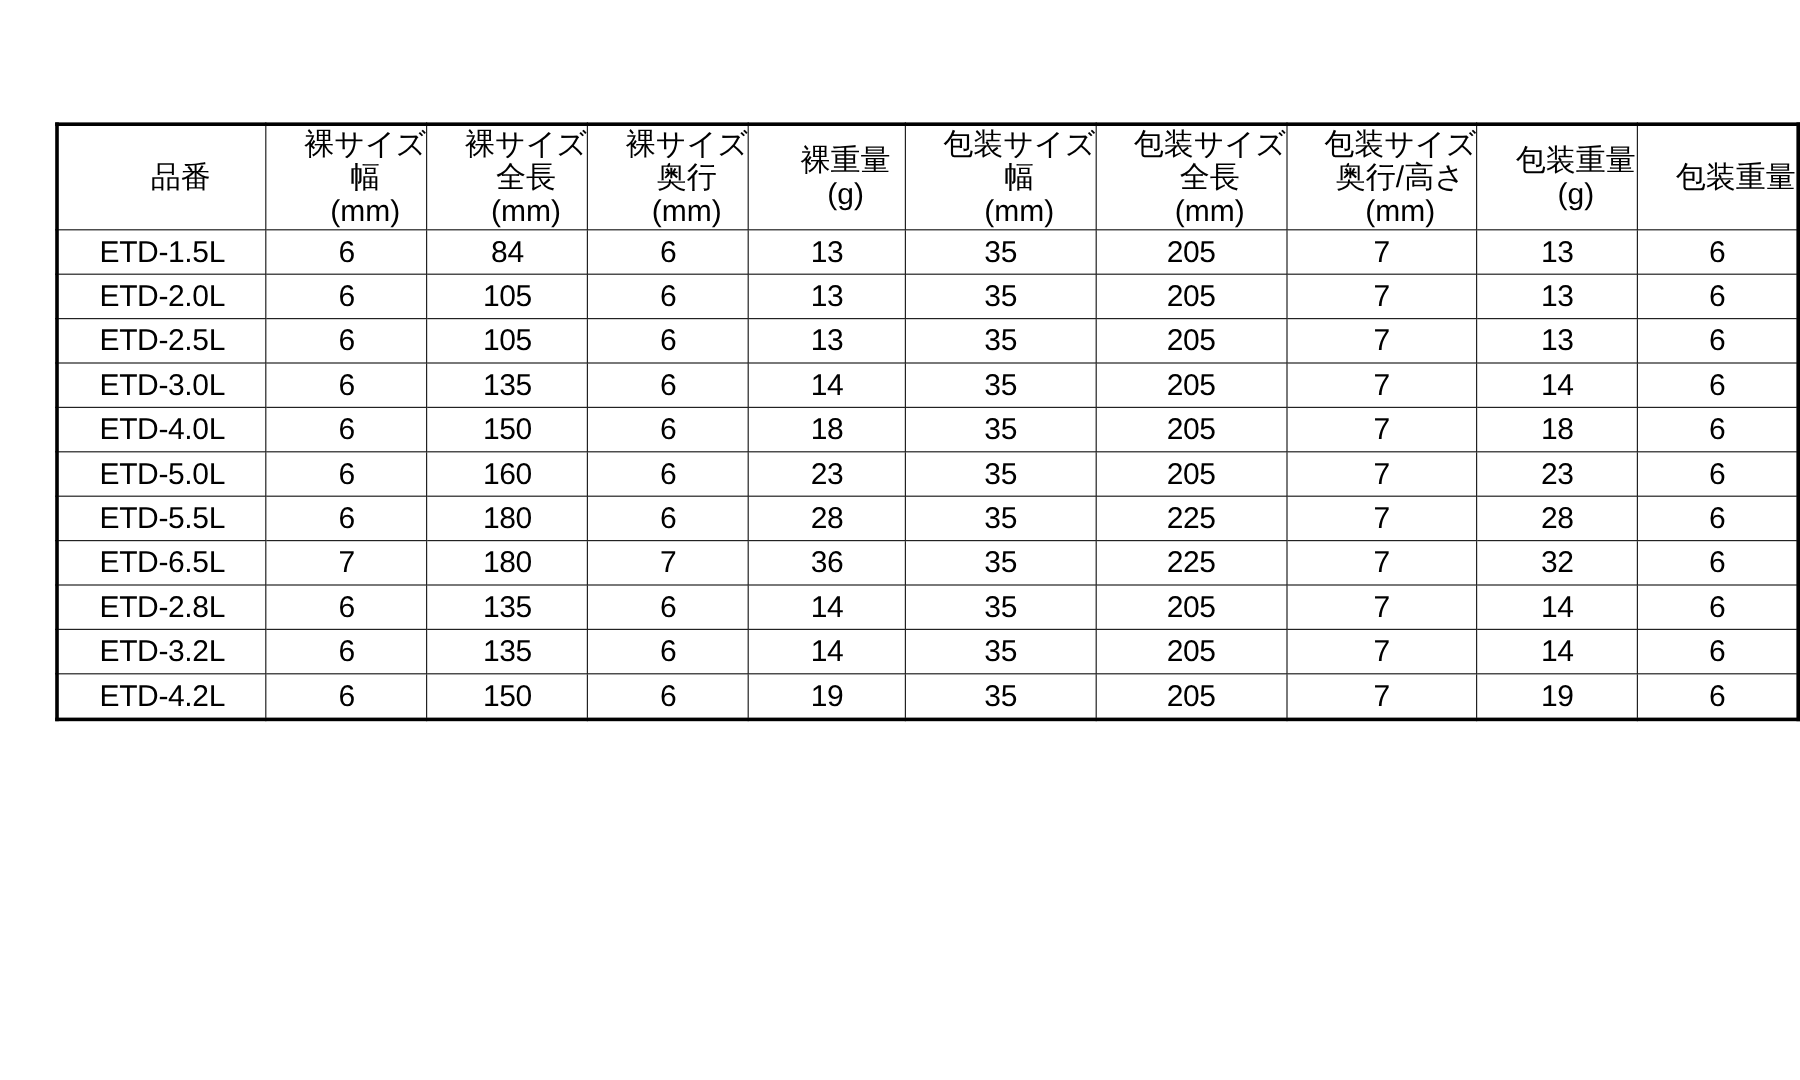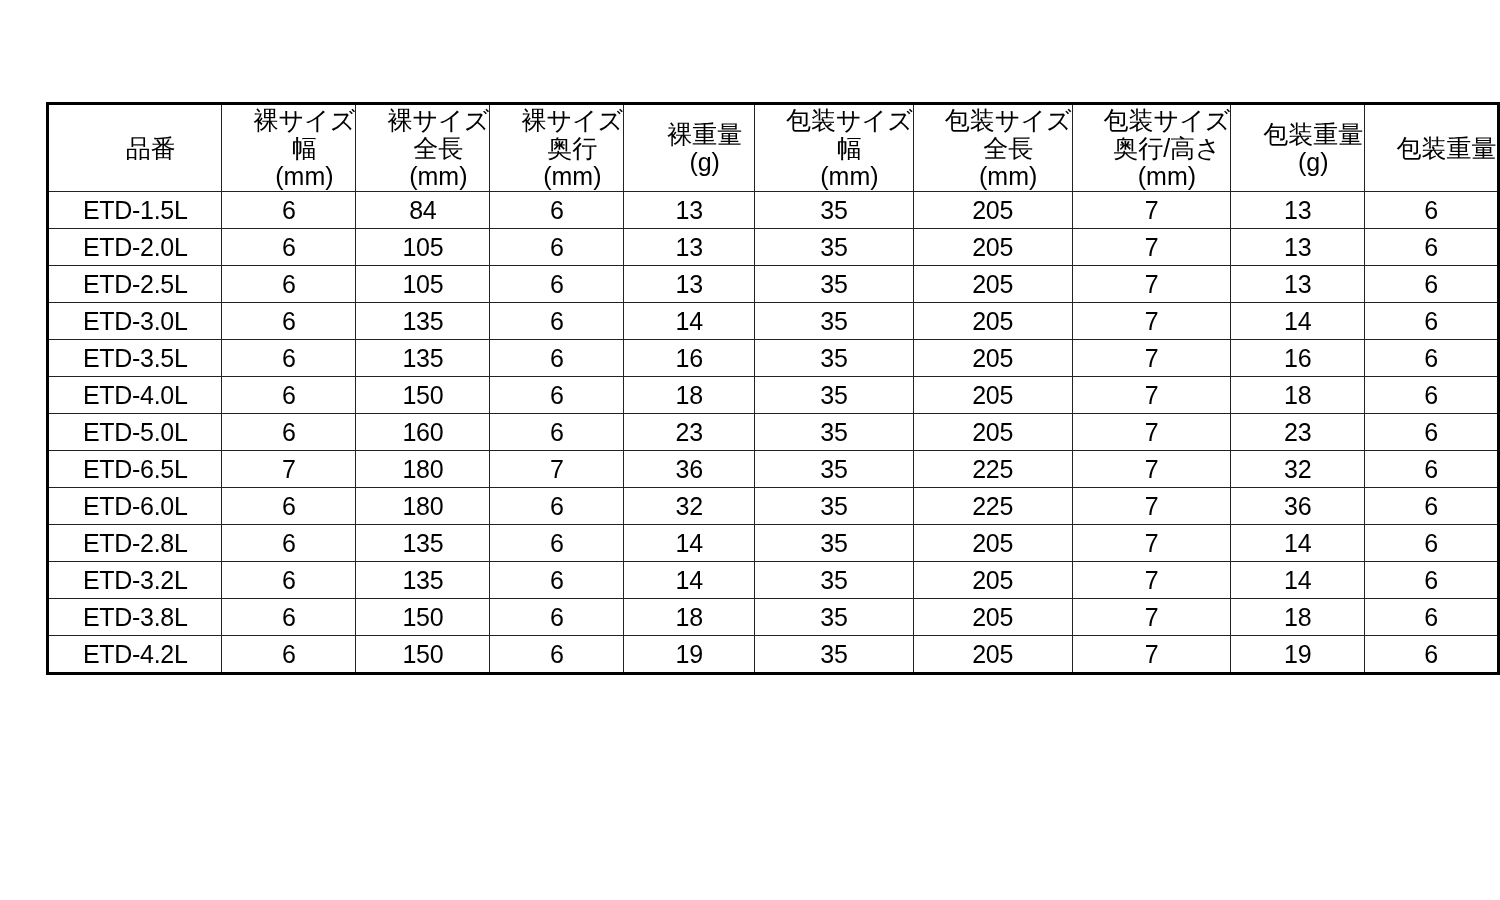--- a/index.html
+++ b/index.html
@@ -155,113 +155,89 @@
         <td>135</td>
         <td>6</td>
         <td>14</td>
         <td>35</td>
         <td>205</td>
         <td>7</td>
         <td>14</td>
         <td>6</td>
       </tr>
       <tr>
-        <td>ETD-3.5L</td>
+        <td>ETD-4.0L</td>
+        <td>6</td>
+        <td>150</td>
+        <td>6</td>
+        <td>18</td>
+        <td>35</td>
+        <td>205</td>
+        <td>7</td>
+        <td>18</td>
+        <td>6</td>
+      </tr>
+      <tr>
+        <td>ETD-5.0L</td>
+        <td>6</td>
+        <td>160</td>
+        <td>6</td>
+        <td>23</td>
+        <td>35</td>
+        <td>205</td>
+        <td>7</td>
+        <td>23</td>
+        <td>6</td>
+      </tr>
+      <tr>
+        <td>ETD-5.5L</td>
+        <td>6</td>
+        <td>180</td>
+        <td>6</td>
+        <td>28</td>
+        <td>35</td>
+        <td>225</td>
+        <td>7</td>
+        <td>28</td>
+        <td>6</td>
+      </tr>
+      <tr>
+        <td>ETD-6.5L</td>
+        <td>7</td>
+        <td>180</td>
+        <td>7</td>
+        <td>36</td>
+        <td>35</td>
+        <td>225</td>
+        <td>7</td>
+        <td>32</td>
+        <td>6</td>
+      </tr>
+      <tr>
+        <td>ETD-2.8L</td>
         <td>6</td>
         <td>135</td>
         <td>6</td>
-        <td>16</td>
-        <td>35</td>
-        <td>205</td>
-        <td>7</td>
-        <td>16</td>
-        <td>6</td>
-      </tr>
-      <tr>
-        <td>ETD-4.0L</td>
-        <td>6</td>
-        <td>150</td>
-        <td>6</td>
-        <td>18</td>
-        <td>35</td>
-        <td>205</td>
-        <td>7</td>
-        <td>18</td>
-        <td>6</td>
-      </tr>
-      <tr>
-        <td>ETD-5.0L</td>
-        <td>6</td>
-        <td>160</td>
-        <td>6</td>
-        <td>23</td>
-        <td>35</td>
-        <td>205</td>
-        <td>7</td>
-        <td>23</td>
-        <td>6</td>
-      </tr>
-      <tr>
-        <td>ETD-6.5L</td>
-        <td>7</td>
-        <td>180</td>
-        <td>7</td>
-        <td>36</td>
-        <td>35</td>
-        <td>225</td>
-        <td>7</td>
-        <td>32</td>
-        <td>6</td>
-      </tr>
-      <tr>
-        <td>ETD-6.0L</td>
-        <td>6</td>
-        <td>180</td>
-        <td>6</td>
-        <td>32</td>
-        <td>35</td>
-        <td>225</td>
-        <td>7</td>
-        <td>36</td>
-        <td>6</td>
-      </tr>
-      <tr>
-        <td>ETD-2.8L</td>
+        <td>14</td>
+        <td>35</td>
+        <td>205</td>
+        <td>7</td>
+        <td>14</td>
+        <td>6</td>
+      </tr>
+      <tr>
+        <td>ETD-3.2L</td>
         <td>6</td>
         <td>135</td>
         <td>6</td>
         <td>14</td>
         <td>35</td>
         <td>205</td>
         <td>7</td>
         <td>14</td>
-        <td>6</td>
-      </tr>
-      <tr>
-        <td>ETD-3.2L</td>
-        <td>6</td>
-        <td>135</td>
-        <td>6</td>
-        <td>14</td>
-        <td>35</td>
-        <td>205</td>
-        <td>7</td>
-        <td>14</td>
-        <td>6</td>
-      </tr>
-      <tr>
-        <td>ETD-3.8L</td>
-        <td>6</td>
-        <td>150</td>
-        <td>6</td>
-        <td>18</td>
-        <td>35</td>
-        <td>205</td>
-        <td>7</td>
-        <td>18</td>
         <td>6</td>
       </tr>
       <tr>
         <td>ETD-4.2L</td>
         <td>6</td>
         <td>150</td>
         <td>6</td>
         <td>19</td>
         <td>35</td>
         <td>205</td>

